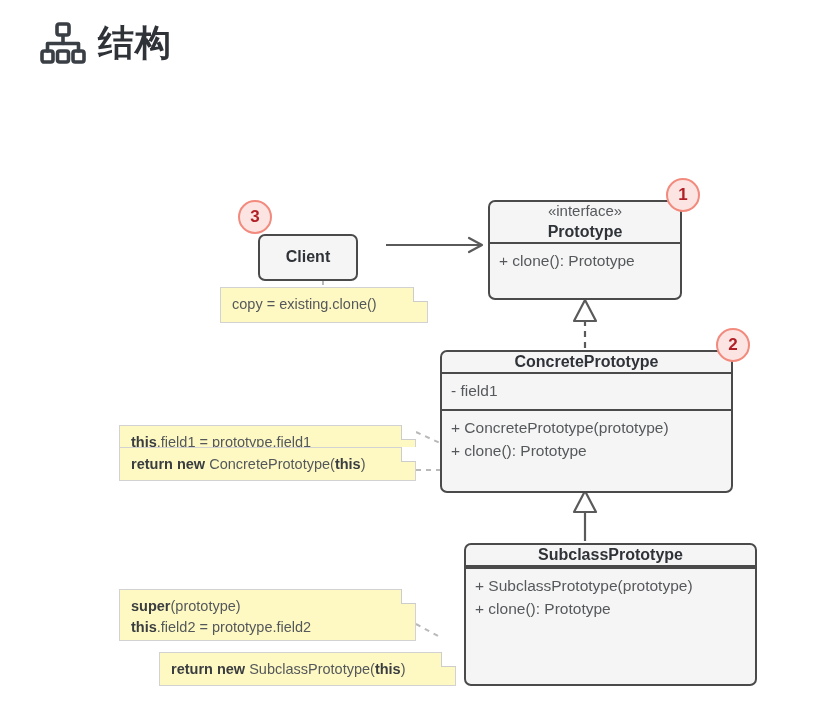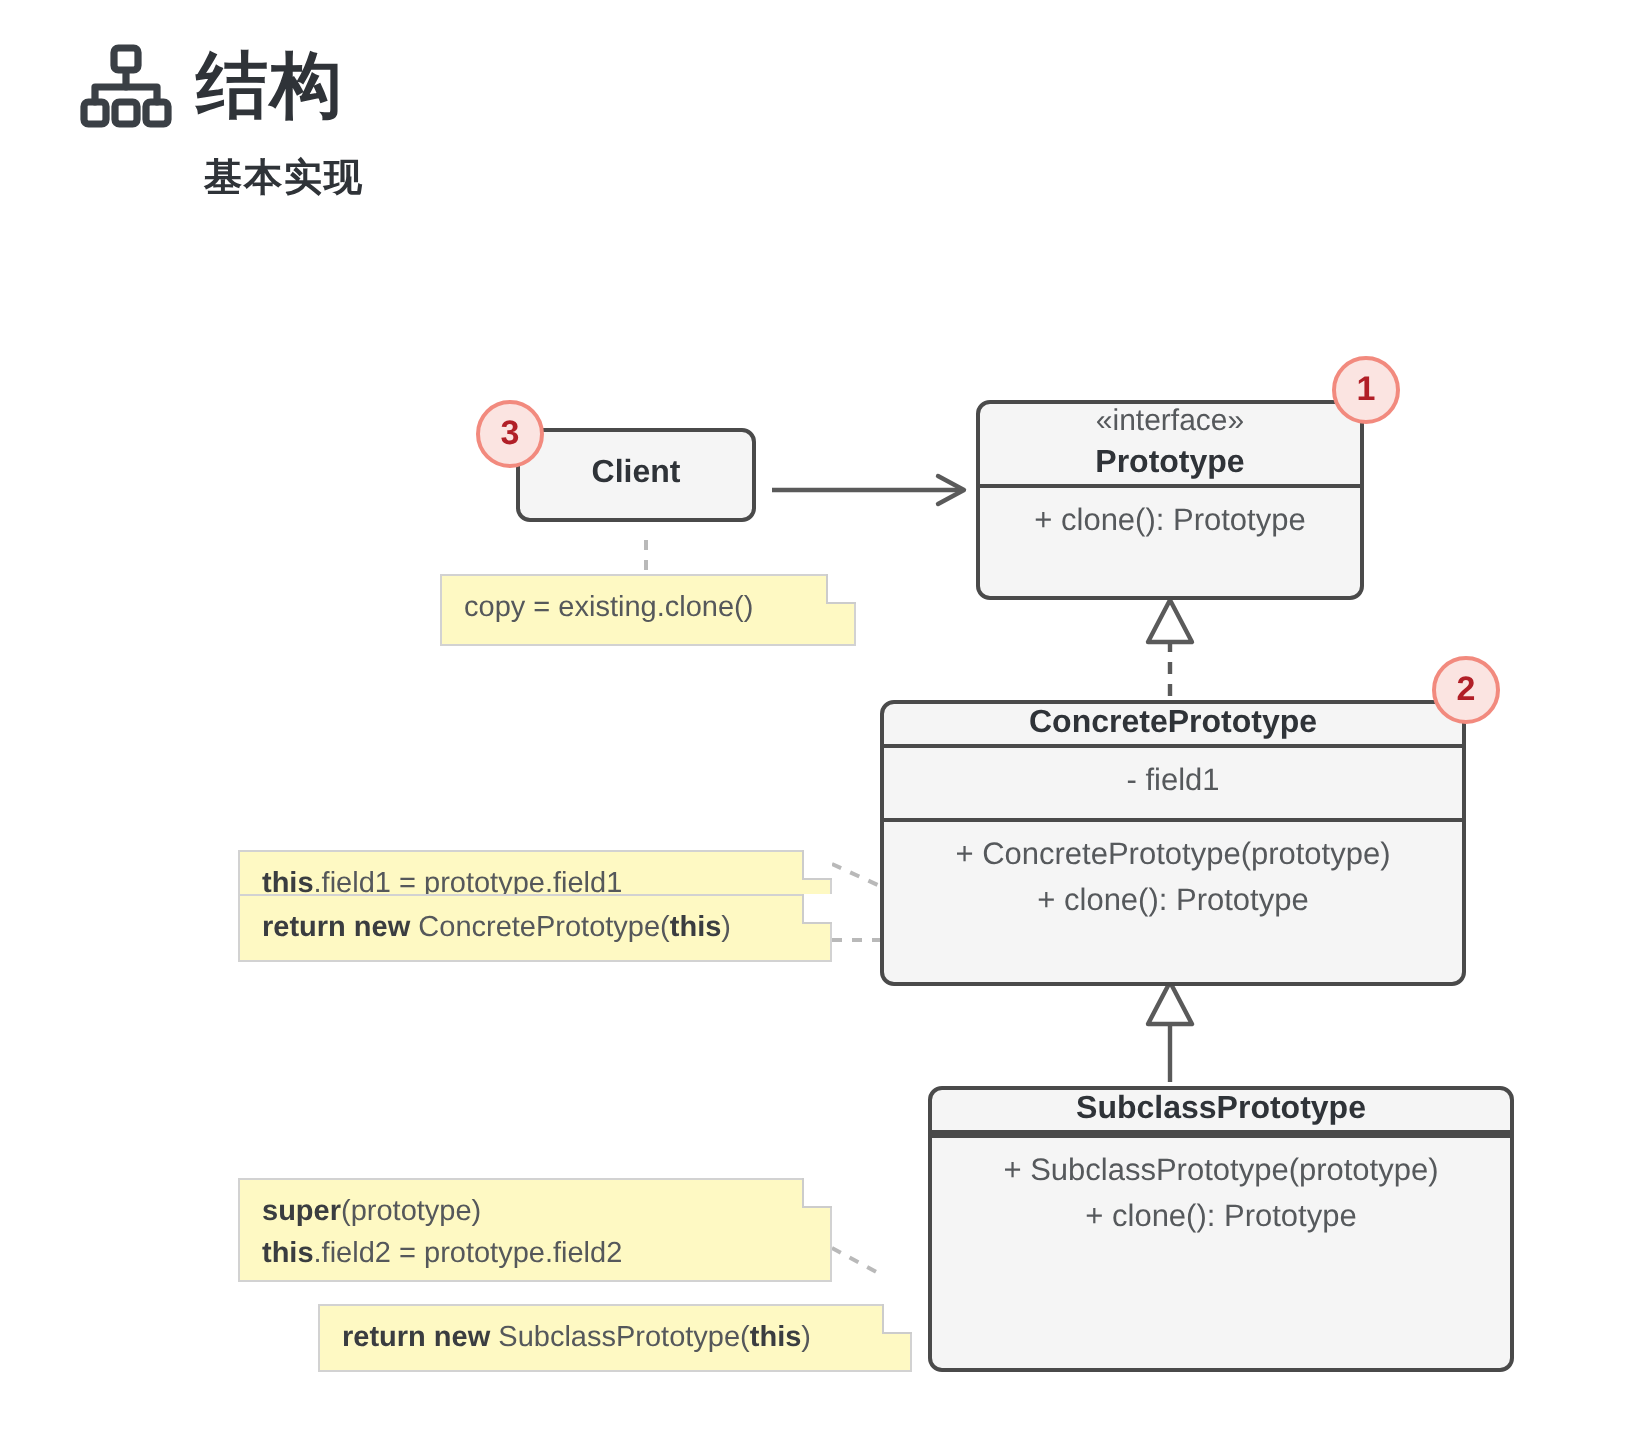--- a/index.html
+++ b/index.html
@@ -77,21 +77,21 @@
     color: #56595c;
     margin-bottom: 1px;
   }
   .uml-sep { height: 2px; background: #4a4a4a; }
   .uml-compartment {
     padding: 6px 9px;
     color: #56595c;
     font-size: 15.5px;
     line-height: 1.48;
   }
-  .uml-member { white-space: nowrap; text-align: center; }
+  .uml-member { white-space: nowrap; }
 
   
   .note {
     position: absolute;
     background: #fef9c3;
     border: 1px solid #d2d2d2;
     color: #55585b;
     font-size: 14.5px;
     line-height: 1.45;
     padding: 6px 11px;
@@ -133,21 +133,20 @@
         <rect x="17" y="2" width="12" height="11" rx="2.2" stroke="#3a3f45" stroke-width="3.6"></rect>
         <rect x="2" y="29" width="11" height="11" rx="2.2" stroke="#3a3f45" stroke-width="3.6"></rect>
         <rect x="17.5" y="29" width="11" height="11" rx="2.2" stroke="#3a3f45" stroke-width="3.6"></rect>
         <rect x="33" y="29" width="11" height="11" rx="2.2" stroke="#3a3f45" stroke-width="3.6"></rect>
         <path d="M23 13.5 V21.5" stroke="#3a3f45" stroke-width="3.6" stroke-linecap="round"></path>
         <path d="M7.5 29 V21.5 H38.5 V29" stroke="#3a3f45" stroke-width="3.6" stroke-linecap="round" stroke-linejoin="round"></path>
       </svg>
     </span>
     <span id="page-title">结构</span>
   </div>
-  <div id="page-subtitle">基本实现</div>
 </div>
 
 <div id="diagram">
 
   <svg id="edge-layer">
 
     <g>
       <path d="M386 245 H480" stroke="#5a5a5a" stroke-width="2.2" fill="none"></path>
       <path d="M469 238 L482 245 L469 252" stroke="#5a5a5a" stroke-width="2.2" fill="none" stroke-linecap="round" stroke-linejoin="round"></path>
     </g>
@@ -172,21 +171,21 @@
       <path d="M416 470 H440" stroke="#b9b9b9" stroke-width="2" fill="none" stroke-dasharray="5 5"></path>
     </g>
     <g>
       <path d="M416 624 L440 637" stroke="#b9b9b9" stroke-width="2" fill="none" stroke-dasharray="5 5"></path>
     </g>
     <g>
       <path d="M416 669 H440" stroke="#b9b9b9" stroke-width="2" fill="none" stroke-dasharray="5 5"></path>
     </g>
   </svg>
 
-  <div class="uml-box" style="left:258px; top:214px; width:120px; height:47px;">
+  <div class="uml-box" style="left:258px; top:234px; width:100px; height:47px;">
     <div class="uml-head" style="padding-top:11px;">Client</div>
   </div>
   <div class="badge" style="left:238px; top:200px;">3</div>
 
   <div class="uml-box" style="left:488px; top:200px; width:194px; height:100px;">
     <div class="uml-head">
       <span class="stereotype">«interface»</span>
       <span>Prototype</span>
     </div>
     <div class="uml-sep"></div>

